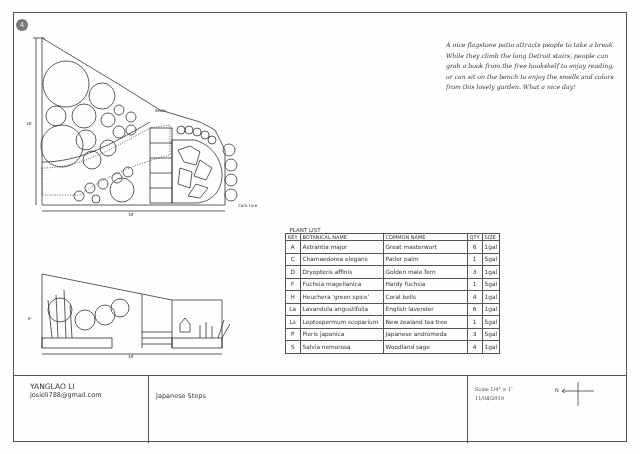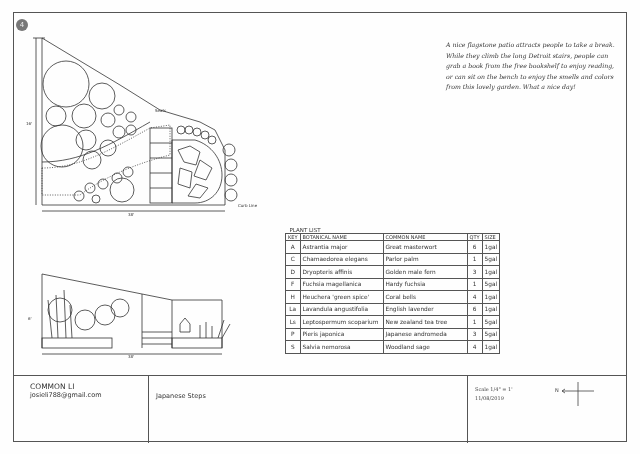--- a/index.html
+++ b/index.html
@@ -194,21 +194,21 @@
         <td>Woodland sage</td>
         <td class="c-qty">4</td>
         <td>1gal</td>
       </tr>
 </tbody>
   </table>
 
 <div class="tb">
   <div class="d1"></div>
   <div class="d2"></div>
-  <div class="name">COMMON LI</div>
+  <div class="name">YANGLAO LI</div>
   <div class="email">josieli788@gmail.com</div>
   <div class="proj">Japanese Steps</div>
   <div class="scale">Scale 1/4" = 1'</div>
   <div class="date">11/08/2019</div>
 </div>
 <span class="north">N</span>
 <svg style="left:560px;top:382px" width="40" height="26" viewBox="0 0 40 26">
   <g stroke="#444" stroke-width="0.8" fill="none">
     <line x1="2" y1="9" x2="34" y2="9"></line>
     <line x1="18" y1="0" x2="18" y2="24"></line>

